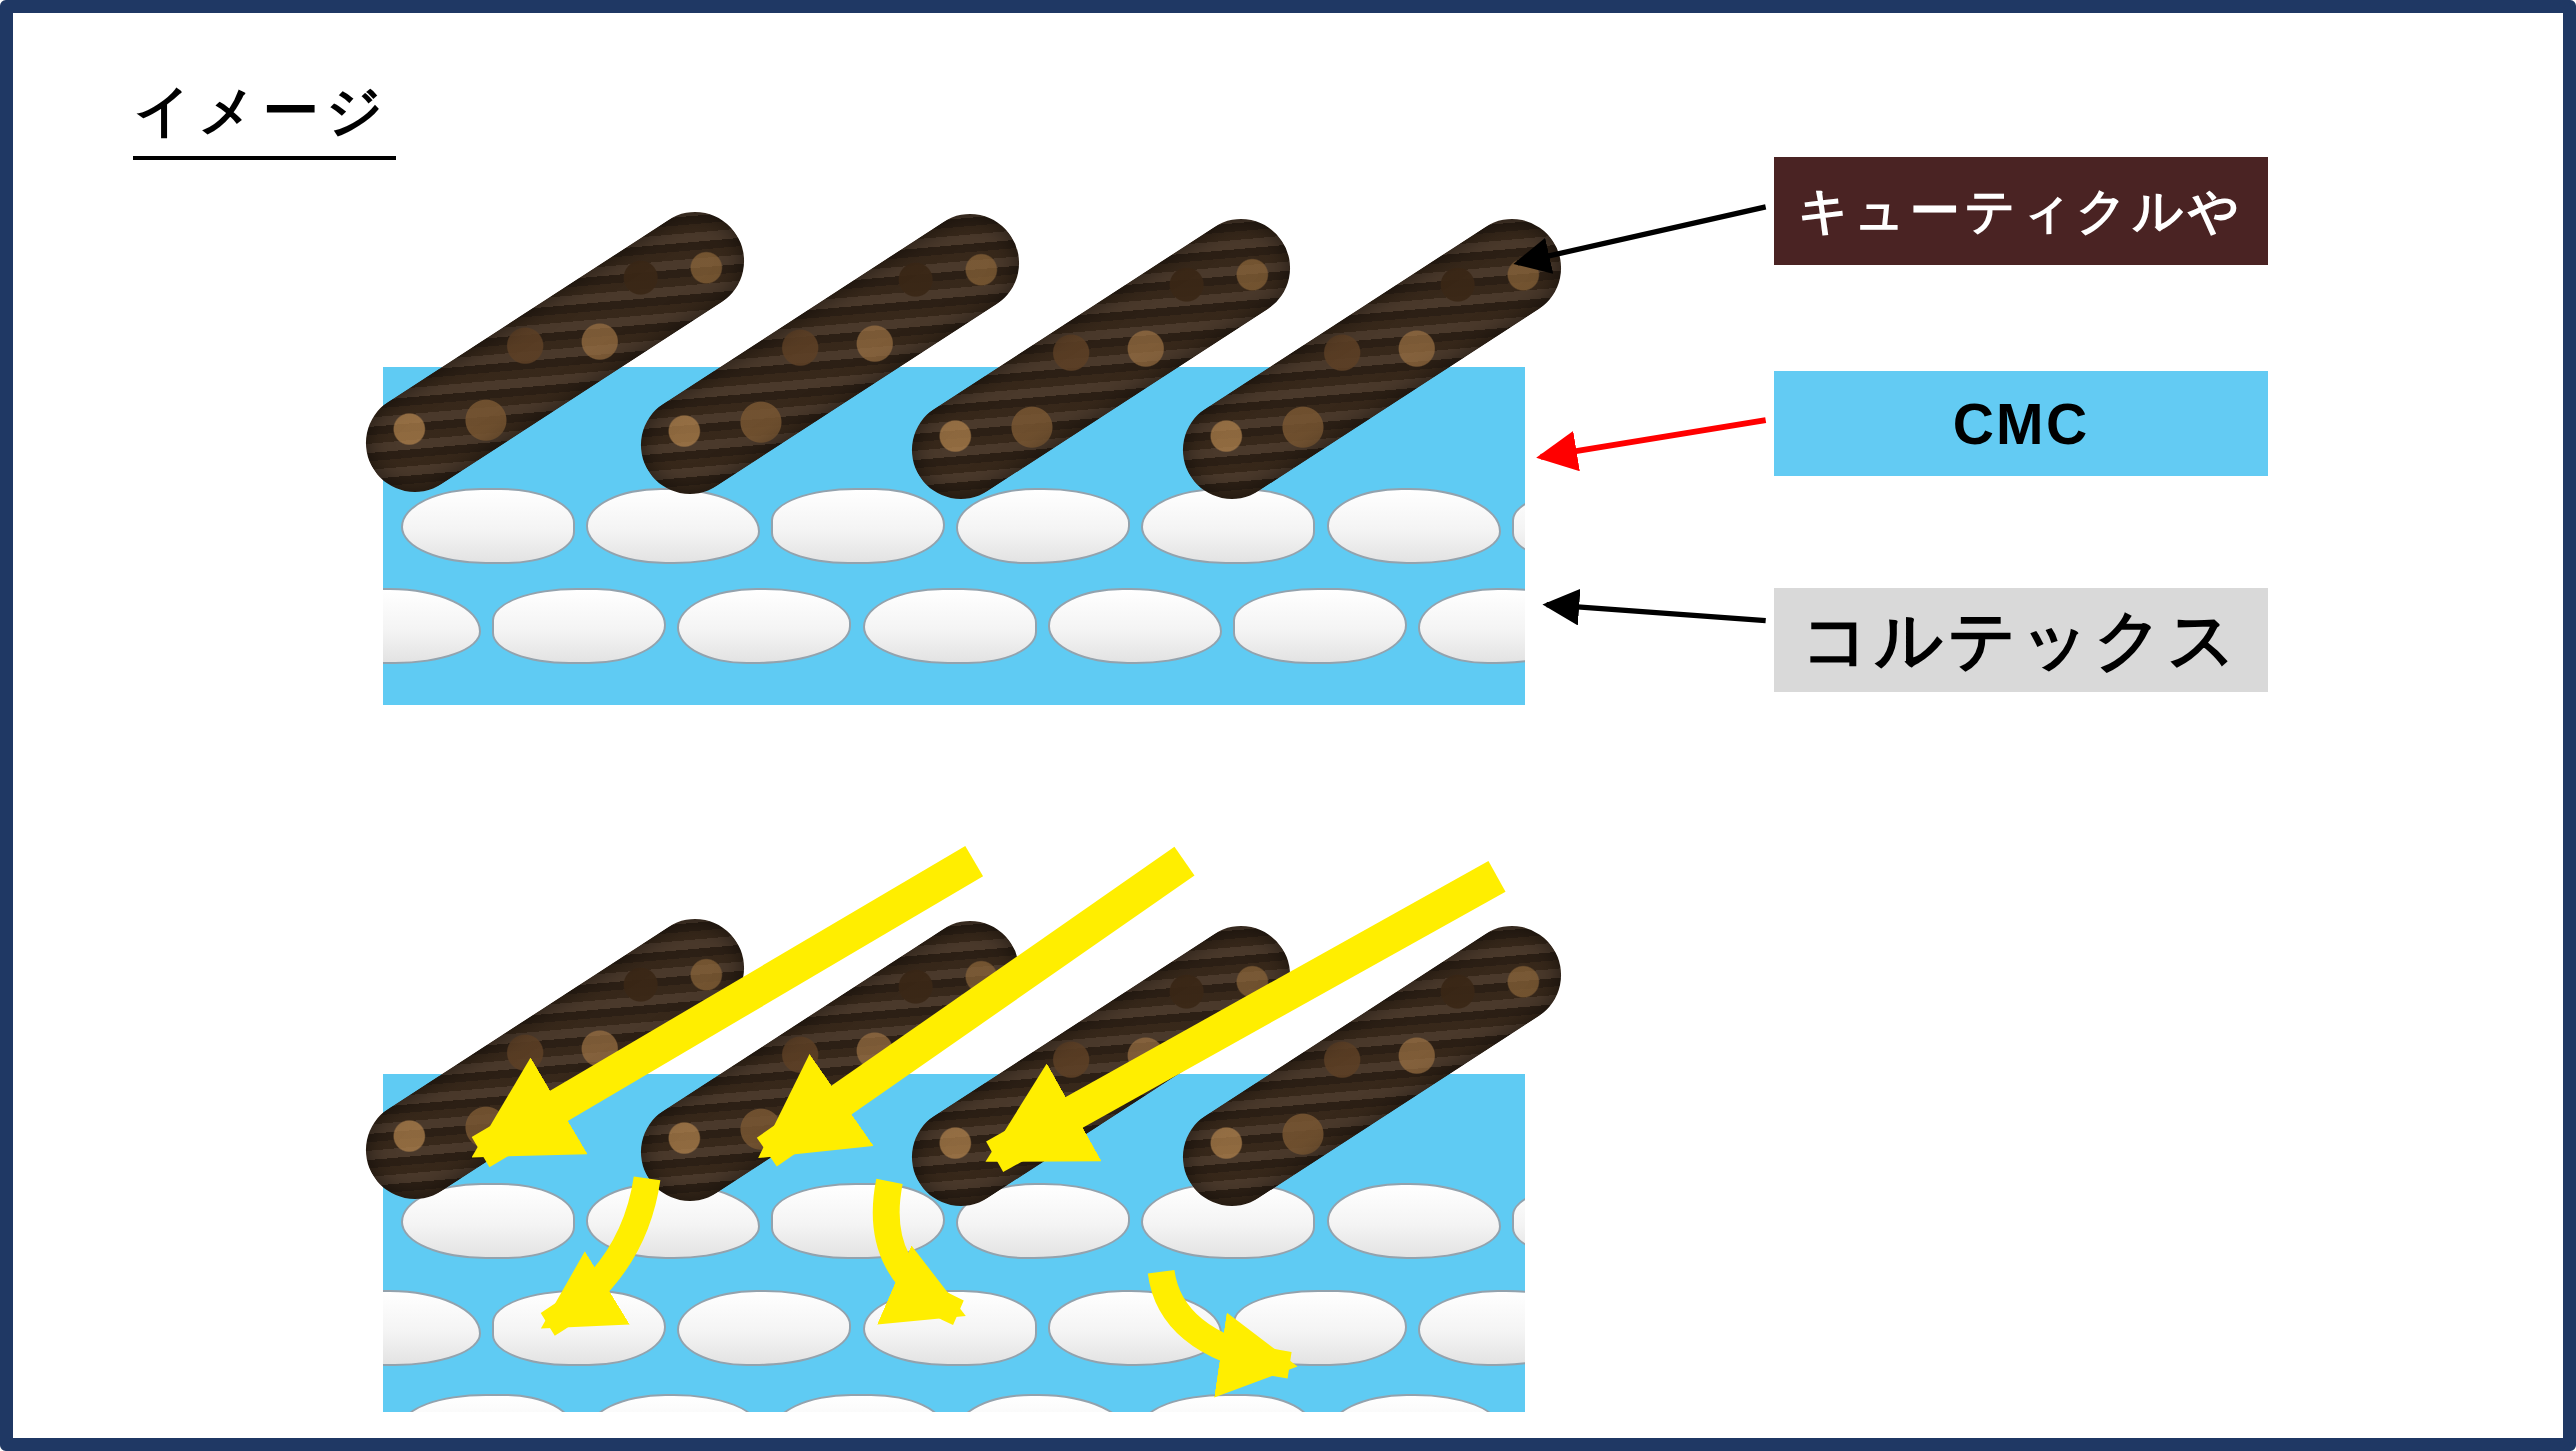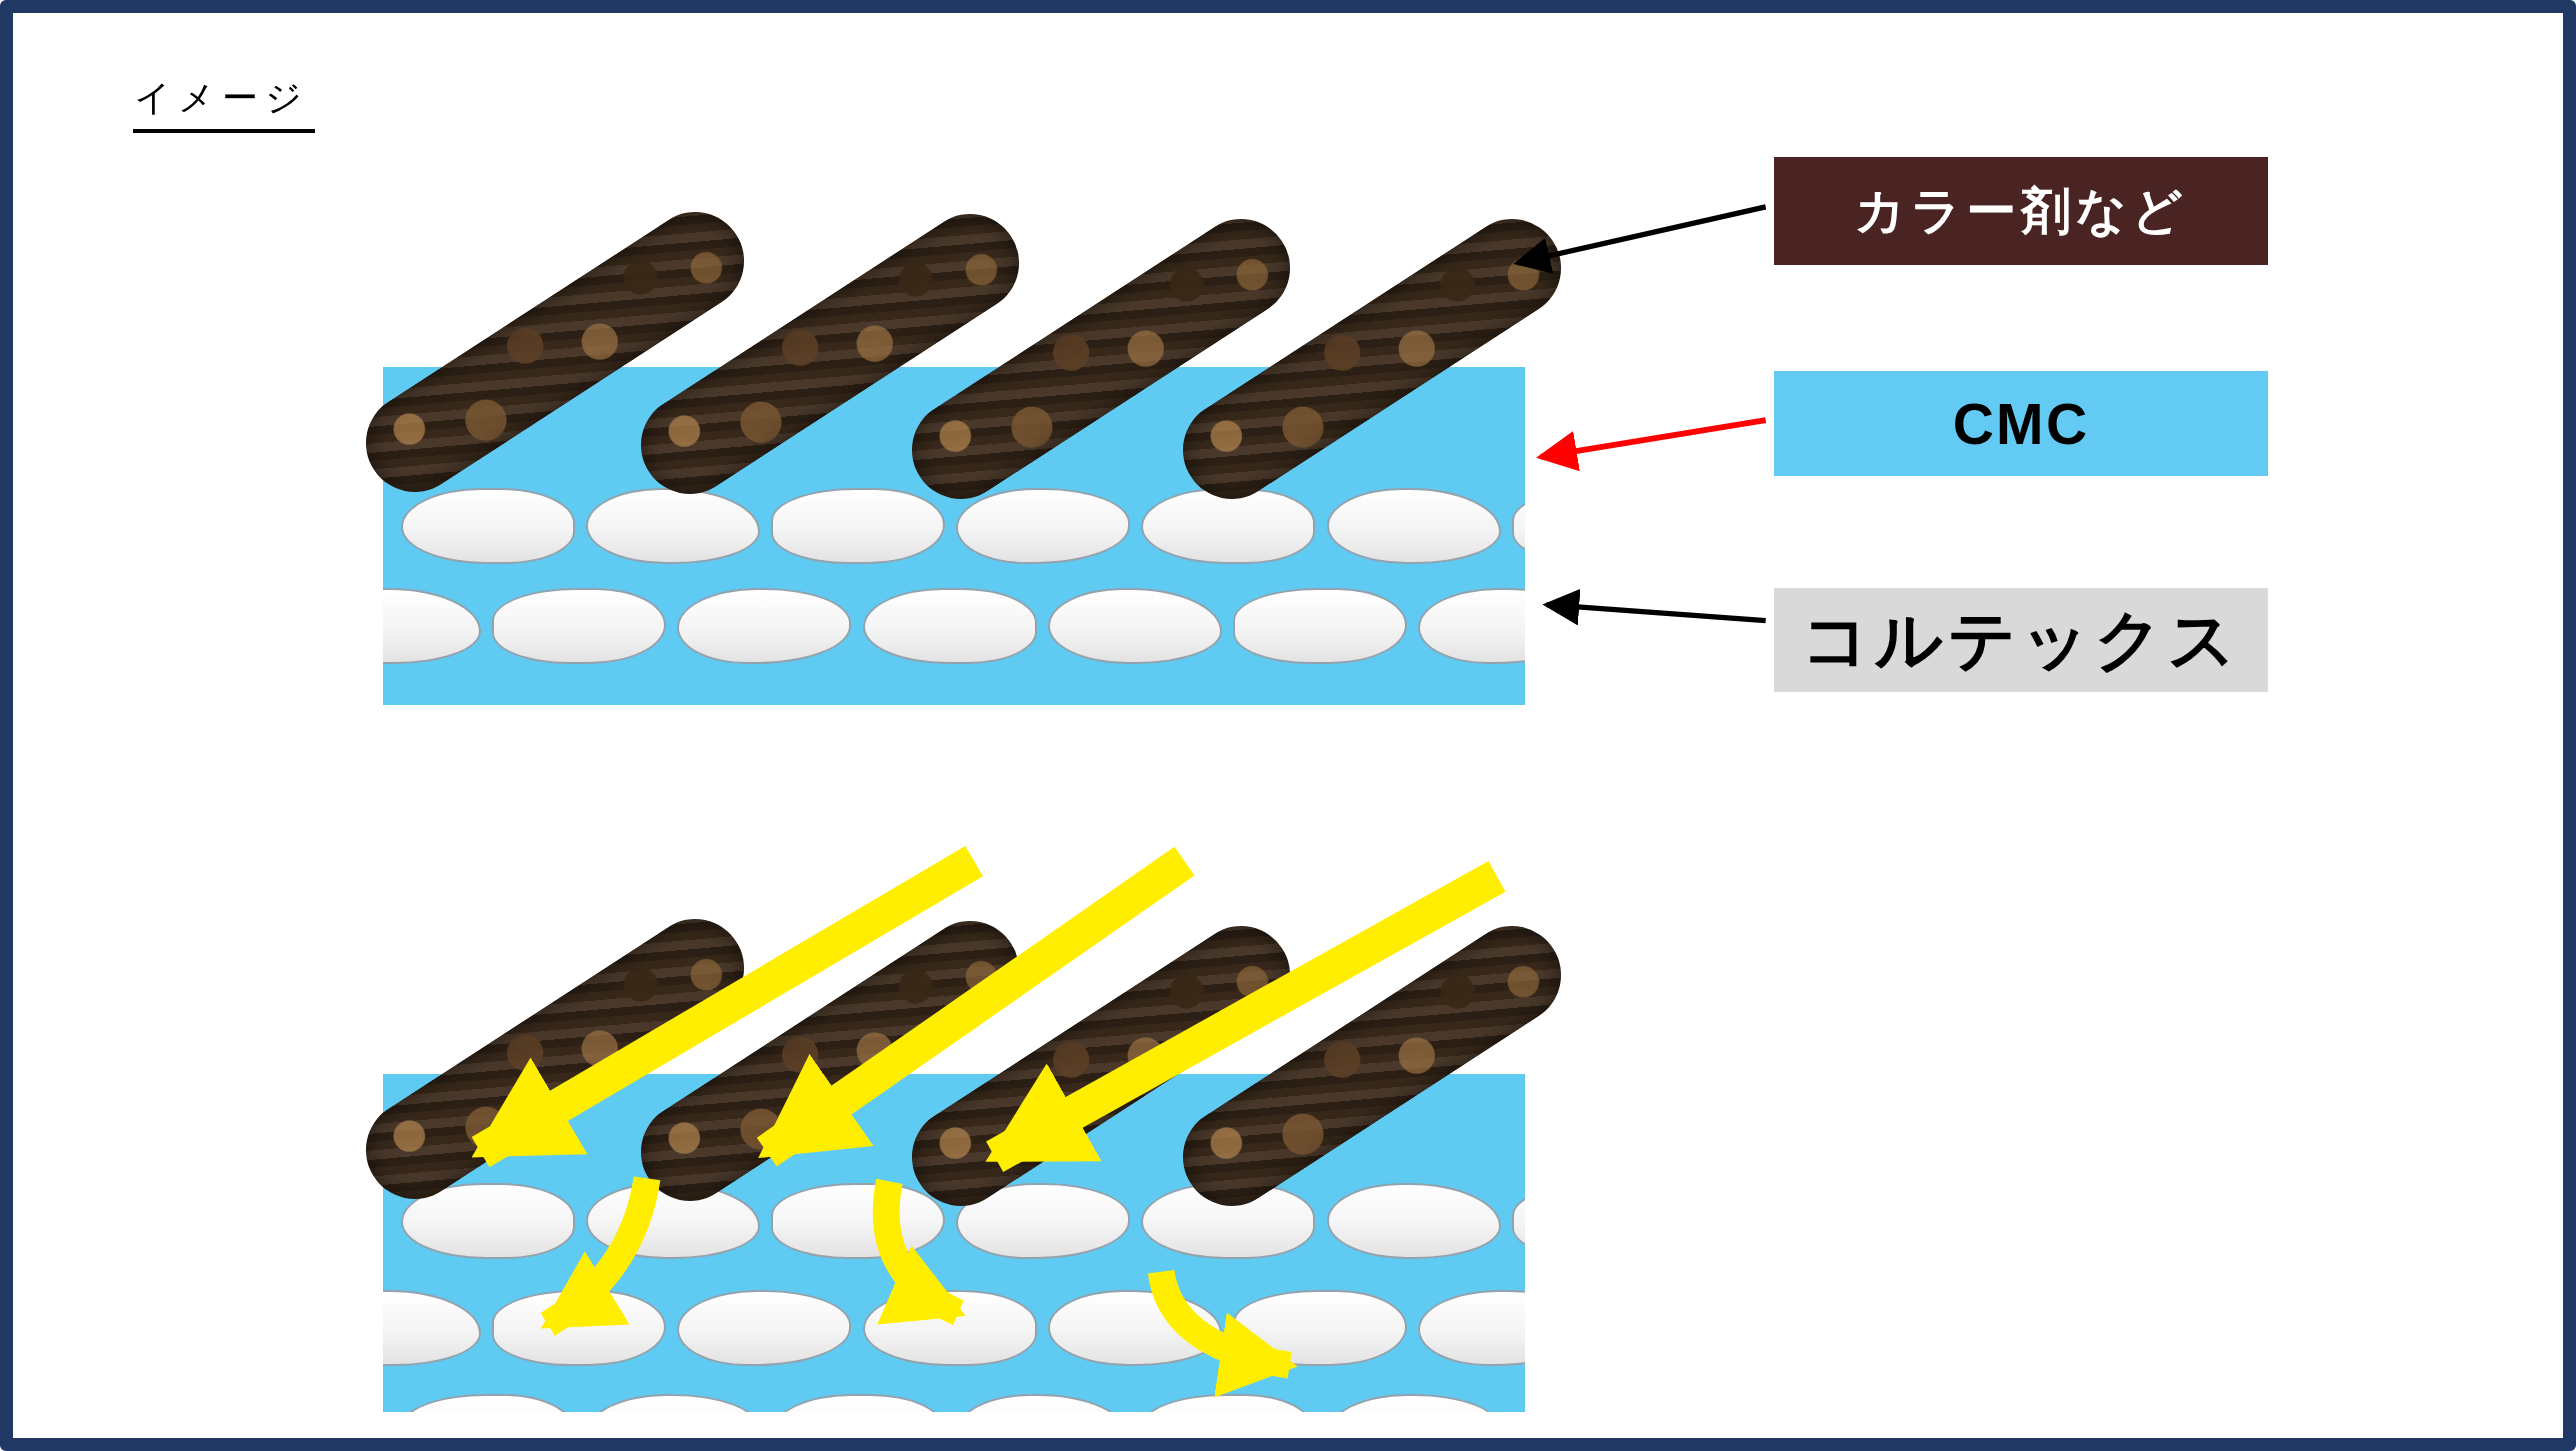--- a/index.html
+++ b/index.html
@@ -11,21 +11,21 @@
     box-sizing:border-box;
     border:13px solid #1F3864;
     border-radius:5.8px;
     background:#ffffff;
     overflow:hidden;
   }
 
   
   .title{
     position:absolute;left:120px;top:61px;
-    font-size:36px;font-weight:normal;color:#000;
+    font-size:56px;font-weight:bold;color:#000;
     letter-spacing:7px;
     border-bottom:4.7px solid #000;
     padding:0 5.8px 5.8px 1.2px;
   }
 
   
   .hair{position:absolute;left:370px;width:1142px;height:494px;}
   .hair-top{top:199px;}
   .hair-bottom{top:906px;}
 
@@ -138,21 +138,21 @@
         <div class="cell" style="left: 944px; top: 320px; border-radius: 48% 52% 58% 42% / 55% 48% 52% 50%;"></div>
         <div class="cell" style="left: 1129px; top: 320px; border-radius: 52% 48% 45% 55% / 58% 52% 48% 55%;"></div>
       </div>
       <div class="scale" style="left: -44px; top: 91px;"></div>
       <div class="scale" style="left: 231px; top: 93px;"></div>
       <div class="scale" style="left: 502px; top: 98px;"></div>
       <div class="scale" style="left: 773px; top: 98px;"></div>
     </div>
 
   <div class="label label-cuticle">
-    <span>カラー剤など</span>
+    <span>キューティクルや</span>
   </div>
   <div class="label label-cmc">
     <span>CMC</span>
   </div>
   <div class="label label-cortex">
     <span>コルテックス</span>
   </div>
 
 
   <svg class="arrows" viewBox="0 0 4409 2484" xmlns="http://www.w3.org/2000/svg">

